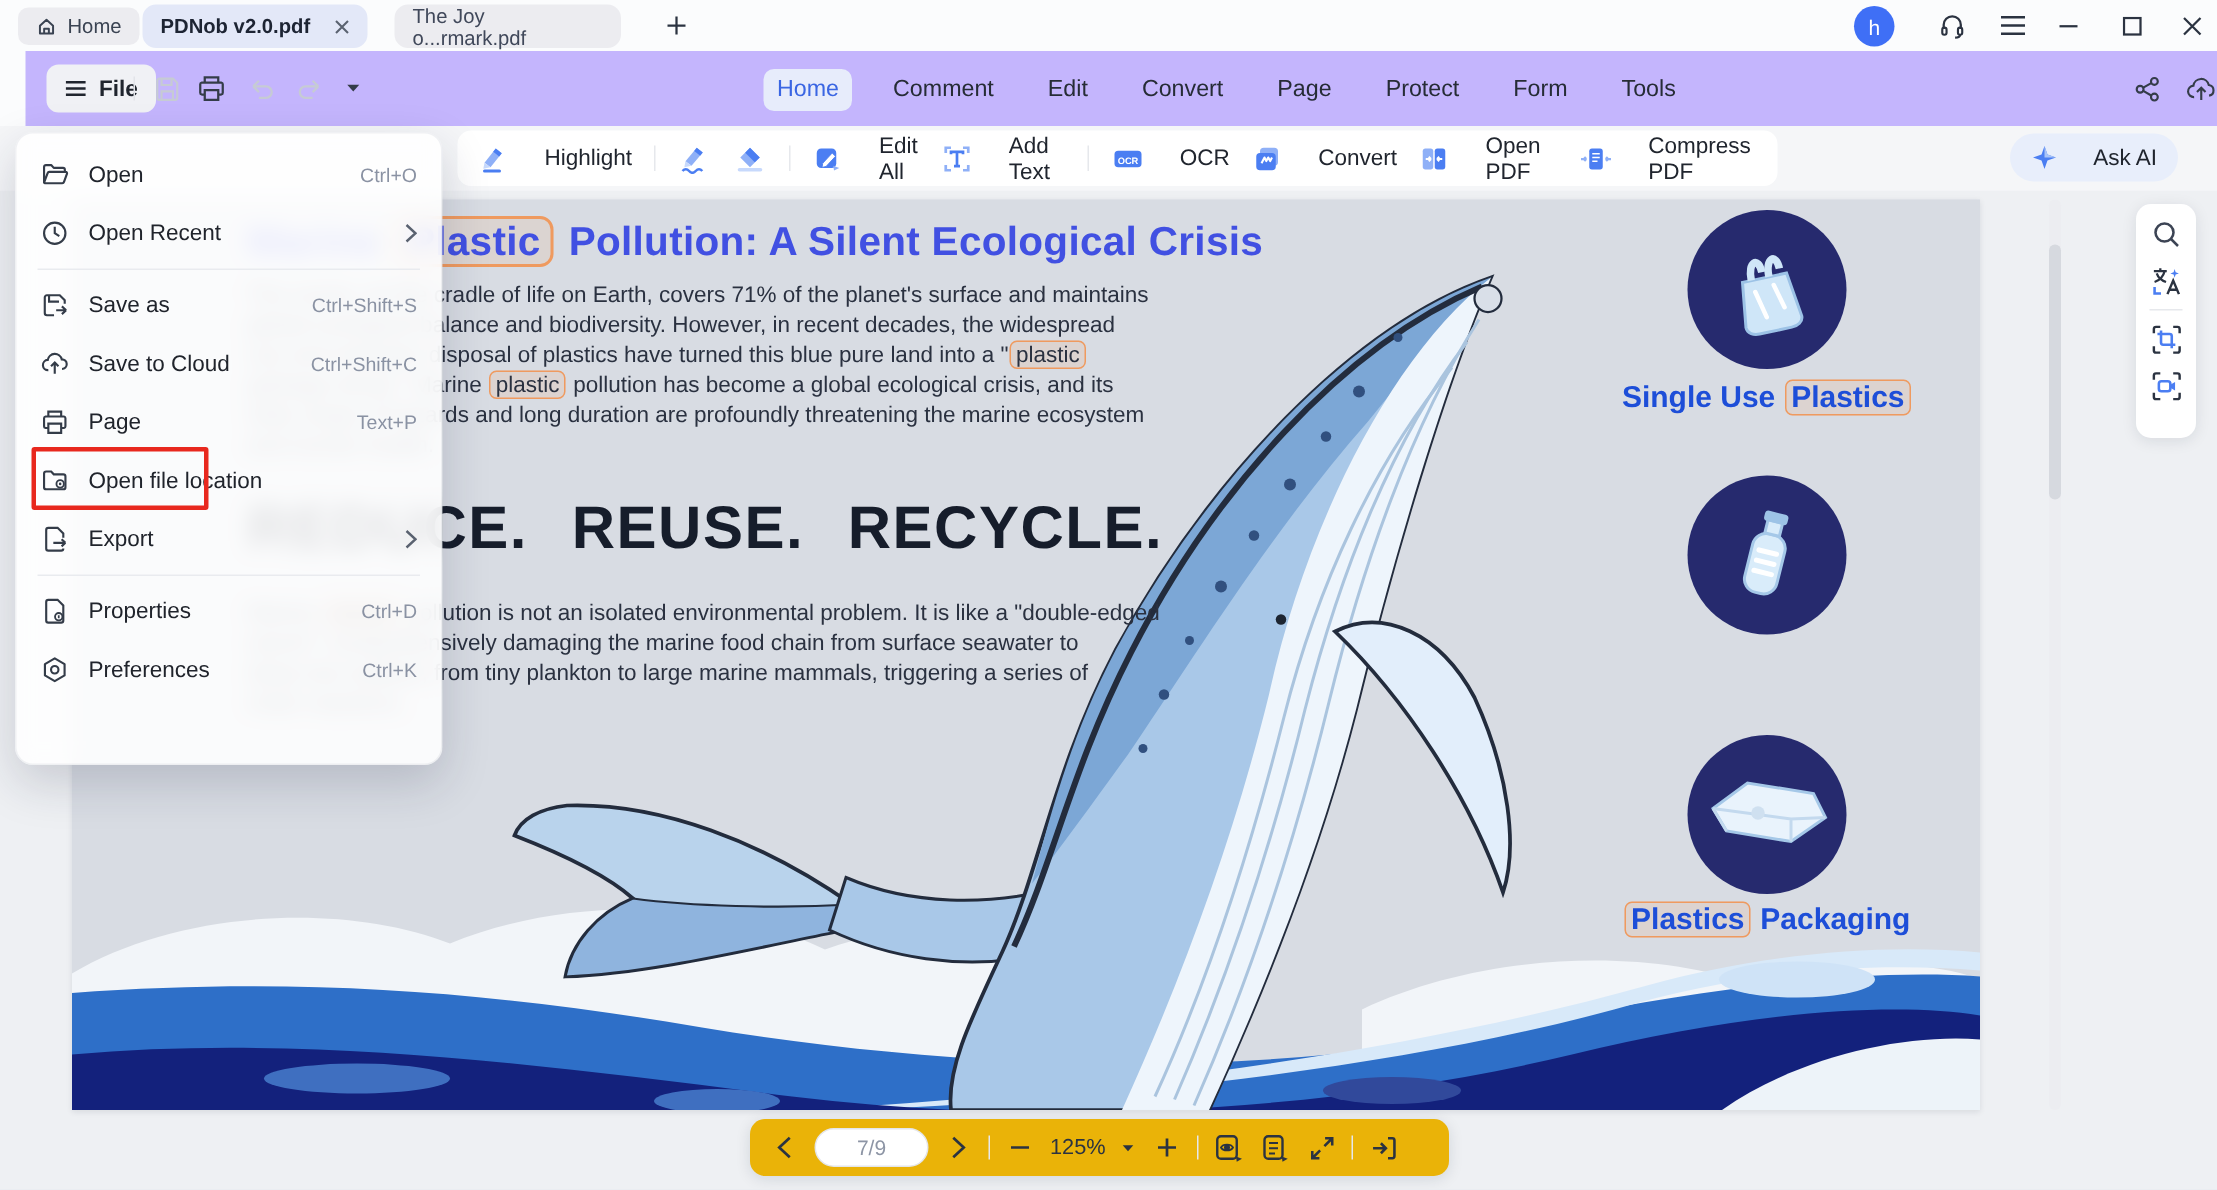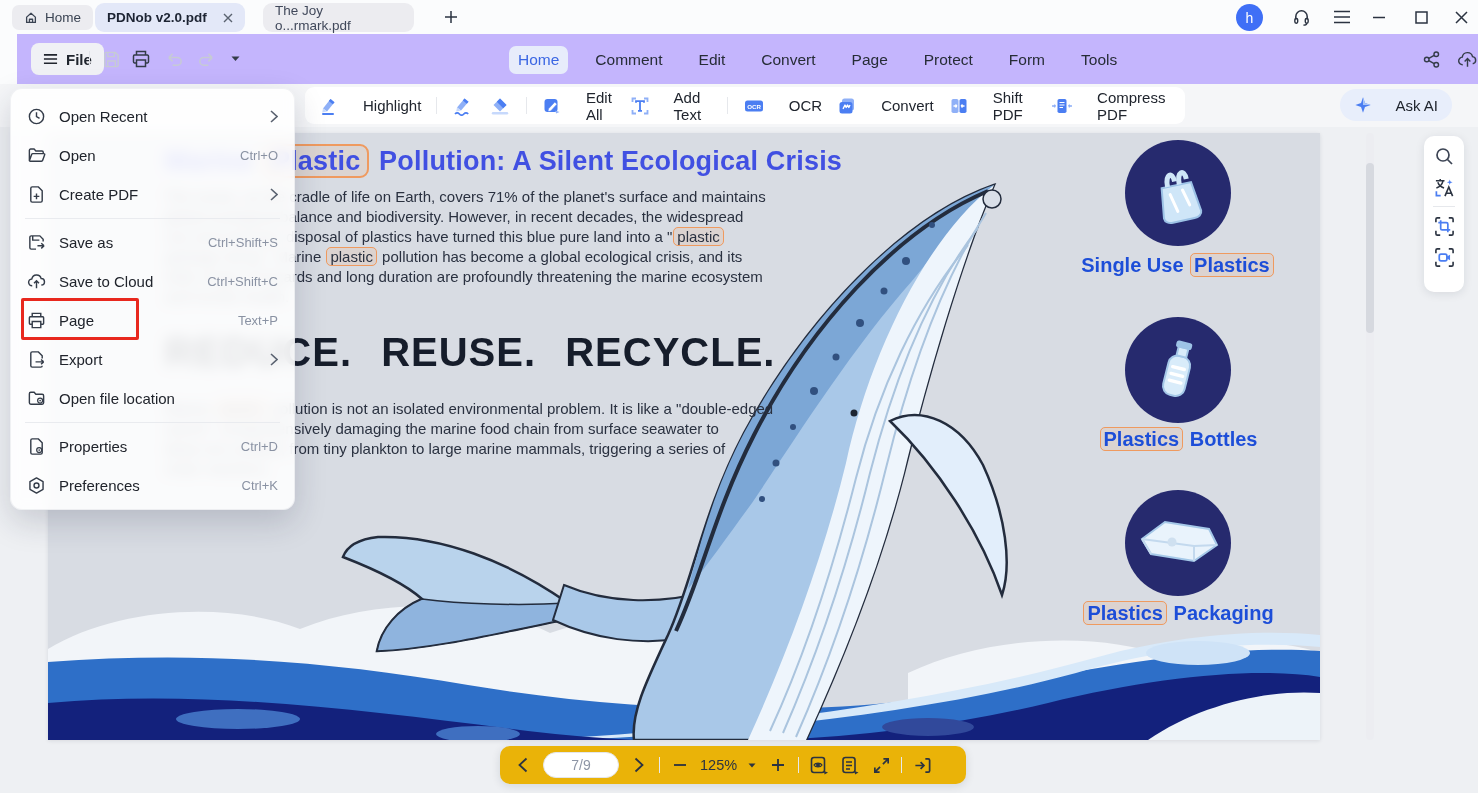--- a/index.html
+++ b/index.html
@@ -281,21 +281,21 @@
       </div>
       <div class="rb-item">
         <span>
           <svg width="20" height="20" viewBox="0 0 20 20">
               <rect x="2.5" y="3" width="7" height="14" rx="1.8" fill="#8fb0f7"></rect>
               <rect x="10.5" y="3" width="7" height="14" rx="1.8" fill="#4b7ef2"></rect>
               <path d="M4.5,10 H8 M8,10 L6.5,8.5 M8,10 L6.5,11.5" stroke="#fff" stroke-width="1.3" fill="none"></path>
               <path d="M15.5,10 H12 M12,10 L13.5,8.5 M12,10 L13.5,11.5" stroke="#fff" stroke-width="1.3" fill="none"></path>
             </svg>
         </span>
-        <span>Shift PDF</span>
+        <span>Open PDF</span>
       </div>
       <div class="rb-item">
         <span>
           <svg width="22" height="20" viewBox="0 0 22 20">
               <rect x="6.5" y="3" width="9" height="14" rx="1.8" fill="#4b7ef2"></rect>
               <path d="M8.5,6.5 H13.5 M8.5,9 H13.5 M8.5,11.5 H12" stroke="#fff" stroke-width="1.1"></path>
               <path d="M1,10 H4.5 M4.5,10 L3.2,8.7 M4.5,10 L3.2,11.3" stroke="#8fb0f7" stroke-width="1.5" fill="none"></path>
               <path d="M21,10 H17.5 M17.5,10 L18.8,8.7 M17.5,10 L18.8,11.3" stroke="#8fb0f7" stroke-width="1.5" fill="none"></path>
             </svg>
         </span>
@@ -399,21 +399,20 @@
       <div class="slogan">REDUCE. REUSE. RECYCLE.</div>
 
       <div class="para para2">
         <div><span>Marine </span><span class="hl-box">plastic</span><span> pollution is not an isolated environmental problem. It is like a "double-edged</span></div>
         <div><span>sword", comprehensively damaging the marine food chain from surface seawater to</span></div>
         <div><span>deep-sea seabed, from tiny plankton to large marine mammals, triggering a series of</span></div>
         <div><span>chain reactions.</span></div>
       </div>
 
       <div class="cat-label" style="top:121px"><span>Single Use </span><span class="hl-box">Plastics</span><span></span></div>
-      <div class="cat-label" style="top:295px"><span></span><span class="hl-box">Plastics</span><span> Bottles</span></div>
       <div class="cat-label" style="top:469px"><span></span><span class="hl-box">Plastics</span><span> Packaging</span></div>
     </div>
 
     <div class="scrollbar">
       <div class="scroll-thumb"></div>
     </div>
 
     <div class="side-panel">
       <div class="sp-ic">
         <svg width="20" height="20" viewBox="0 0 20 20">
@@ -502,56 +501,41 @@
             <path d="M2.5,10 H11.5 M8,6.5 L11.5,10 L8,13.5" fill="none" stroke="#2b3341" stroke-width="1.8"></path>
           </svg>
       </div>
     </div>
   </div>
 
   <div class="file-menu">
     <div class="fm-item">
       <span class="fm-ic">
           <svg width="19" height="19" viewBox="0 0 20 20">
+            <path d="M2.5,15.5 V4.5 A1.3,1.3 0 0 1 3.8,3.2 H7.5 L9.3,5.2 H15.8 A1.3,1.3 0 0 1 17.1,6.5 V8 M2.5,15.5 L5,8.8 A1.2,1.2 0 0 1 6.1,8 H17.8 A0.9,0.9 0 0 1 18.6,9.2 L16.5,15 A1.4,1.4 0 0 1 15.2,16 H3.2 A0.9,0.9 0 0 1 2.5,15.5 Z" fill="none" stroke="#343c49" stroke-width="1.5" stroke-linejoin="round"></path>
+          </svg>
+        </span>
+      <span class="fm-label">Open</span>
+      <span class="fm-short">Ctrl+O</span>
+    </div>
+    <div class="fm-item">
+      <span class="fm-ic">
+          <svg width="19" height="19" viewBox="0 0 20 20">
             <circle cx="10" cy="10" r="7.5" fill="none" stroke="#343c49" stroke-width="1.5"></circle>
             <path d="M10,5.5 V10 L13.2,12" fill="none" stroke="#343c49" stroke-width="1.5"></path>
           </svg>
         </span>
       <span class="fm-label">Open Recent</span>
       <span class="fm-short"></span>
       <span class="fm-chev">
           <svg width="8" height="13" viewBox="0 0 8 13">
             <path d="M1,1 L7,6.5 L1,12" fill="none" stroke="#5a6270" stroke-width="1.6"></path>
           </svg>
         </span>
     </div>
-    <div class="fm-item">
-      <span class="fm-ic">
-          <svg width="19" height="19" viewBox="0 0 20 20">
-            <path d="M2.5,15.5 V4.5 A1.3,1.3 0 0 1 3.8,3.2 H7.5 L9.3,5.2 H15.8 A1.3,1.3 0 0 1 17.1,6.5 V8 M2.5,15.5 L5,8.8 A1.2,1.2 0 0 1 6.1,8 H17.8 A0.9,0.9 0 0 1 18.6,9.2 L16.5,15 A1.4,1.4 0 0 1 15.2,16 H3.2 A0.9,0.9 0 0 1 2.5,15.5 Z" fill="none" stroke="#343c49" stroke-width="1.5" stroke-linejoin="round"></path>
-          </svg>
-        </span>
-      <span class="fm-label">Open</span>
-      <span class="fm-short">Ctrl+O</span>
-    </div>
-    <div class="fm-item">
-      <span class="fm-ic">
-          <svg width="19" height="19" viewBox="0 0 20 20">
-            <path d="M4,3.5 A1.5,1.5 0 0 1 5.5,2 H12 L16,6 V16.5 A1.5,1.5 0 0 1 14.5,18 H5.5 A1.5,1.5 0 0 1 4,16.5 Z" fill="none" stroke="#343c49" stroke-width="1.5"></path>
-            <path d="M10,9 V15 M7,12 H13" stroke="#343c49" stroke-width="1.5"></path>
-          </svg>
-        </span>
-      <span class="fm-label">Create PDF</span>
-      <span class="fm-short"></span>
-      <span class="fm-chev">
-          <svg width="8" height="13" viewBox="0 0 8 13">
-            <path d="M1,1 L7,6.5 L1,12" fill="none" stroke="#5a6270" stroke-width="1.6"></path>
-          </svg>
-        </span>
-    </div>
     <div class="fm-div"></div>
     <div class="fm-item">
       <span class="fm-ic">
           <svg width="19" height="19" viewBox="0 0 20 20">
             <path d="M3,4.5 A1.5,1.5 0 0 1 4.5,3 H13.5 L17,6.5 V9 M3,4.5 V15.5 A1.5,1.5 0 0 0 4.5,17 H9.5 M6,3 V7.5 H13" fill="none" stroke="#343c49" stroke-width="1.5"></path>
             <path d="M11,13.5 H18 M18,13.5 L15,10.8 M18,13.5 L15,16.2" fill="none" stroke="#343c49" stroke-width="1.5"></path>
           </svg>
         </span>
       <span class="fm-label">Save as</span>
       <span class="fm-short">Ctrl+Shift+S</span>
@@ -567,47 +551,47 @@
       <span class="fm-short">Ctrl+Shift+C</span>
     </div>
     <div class="fm-item">
       <span class="fm-ic">
           <svg width="19" height="19" viewBox="0 0 20 20">
             <path d="M5.5,6 V2.5 H14.5 V6 M5.5,14 H3.5 A1.2,1.2 0 0 1 2.5,12.8 V7.2 A1.2,1.2 0 0 1 3.5,6 H16.5 A1.2,1.2 0 0 1 17.5,7.2 V12.8 A1.2,1.2 0 0 1 16.5,14 H14.5 M5.5,11 H14.5 V17.5 H5.5 Z" fill="none" stroke="#343c49" stroke-width="1.5"></path>
           </svg>
         </span>
       <span class="fm-label">Page</span>
       <span class="fm-short">Text+P</span>
+    </div>
+    <div class="fm-item">
+      <span class="fm-ic">
+          <svg width="19" height="19" viewBox="0 0 20 20">
+            <path d="M2.5,5 A1.5,1.5 0 0 1 4,3.5 H7.5 L9.3,5.5 H16 A1.5,1.5 0 0 1 17.5,7 V14.5 A1.5,1.5 0 0 1 16,16 H4 A1.5,1.5 0 0 1 2.5,14.5 Z" fill="none" stroke="#343c49" stroke-width="1.5"></path>
+            <circle cx="13.8" cy="12.2" r="2.6" fill="none" stroke="#343c49" stroke-width="1.3"></circle>
+            <circle cx="13.8" cy="12.2" r="0.9" fill="#343c49"></circle>
+          </svg>
+        </span>
+      <span class="fm-label">Open file location</span>
+      <span class="fm-short"></span>
     </div>
     <div class="fm-item">
       <span class="fm-ic">
           <svg width="19" height="19" viewBox="0 0 20 20">
             <path d="M4,3.5 A1.5,1.5 0 0 1 5.5,2 H12 L16,6 V9 M16,16.5 A1.5,1.5 0 0 1 14.5,18 H5.5 A1.5,1.5 0 0 1 4,16.5 V3.5" fill="none" stroke="#343c49" stroke-width="1.5"></path>
             <path d="M9,12.5 H17.5 M17.5,12.5 L14.8,10 M17.5,12.5 L14.8,15" fill="none" stroke="#343c49" stroke-width="1.5"></path>
           </svg>
         </span>
       <span class="fm-label">Export</span>
       <span class="fm-short"></span>
       <span class="fm-chev">
           <svg width="8" height="13" viewBox="0 0 8 13">
             <path d="M1,1 L7,6.5 L1,12" fill="none" stroke="#5a6270" stroke-width="1.6"></path>
           </svg>
         </span>
     </div>
-    <div class="fm-item">
-      <span class="fm-ic">
-          <svg width="19" height="19" viewBox="0 0 20 20">
-            <path d="M2.5,5 A1.5,1.5 0 0 1 4,3.5 H7.5 L9.3,5.5 H16 A1.5,1.5 0 0 1 17.5,7 V14.5 A1.5,1.5 0 0 1 16,16 H4 A1.5,1.5 0 0 1 2.5,14.5 Z" fill="none" stroke="#343c49" stroke-width="1.5"></path>
-            <circle cx="13.8" cy="12.2" r="2.6" fill="none" stroke="#343c49" stroke-width="1.3"></circle>
-            <circle cx="13.8" cy="12.2" r="0.9" fill="#343c49"></circle>
-          </svg>
-        </span>
-      <span class="fm-label">Open file location</span>
-      <span class="fm-short"></span>
-    </div>
     <div class="fm-div"></div>
     <div class="fm-item">
       <span class="fm-ic">
           <svg width="19" height="19" viewBox="0 0 20 20">
             <path d="M4,3.5 A1.5,1.5 0 0 1 5.5,2 H12 L16,6 V16.5 A1.5,1.5 0 0 1 14.5,18 H5.5 A1.5,1.5 0 0 1 4,16.5 Z" fill="none" stroke="#343c49" stroke-width="1.5"></path>
             <circle cx="12.8" cy="13.8" r="2.6" fill="none" stroke="#343c49" stroke-width="1.3"></circle>
             <path d="M12.8,12.8 V14.9" stroke="#343c49" stroke-width="1.2"></path>
           </svg>
         </span>
       <span class="fm-label">Properties</span>

